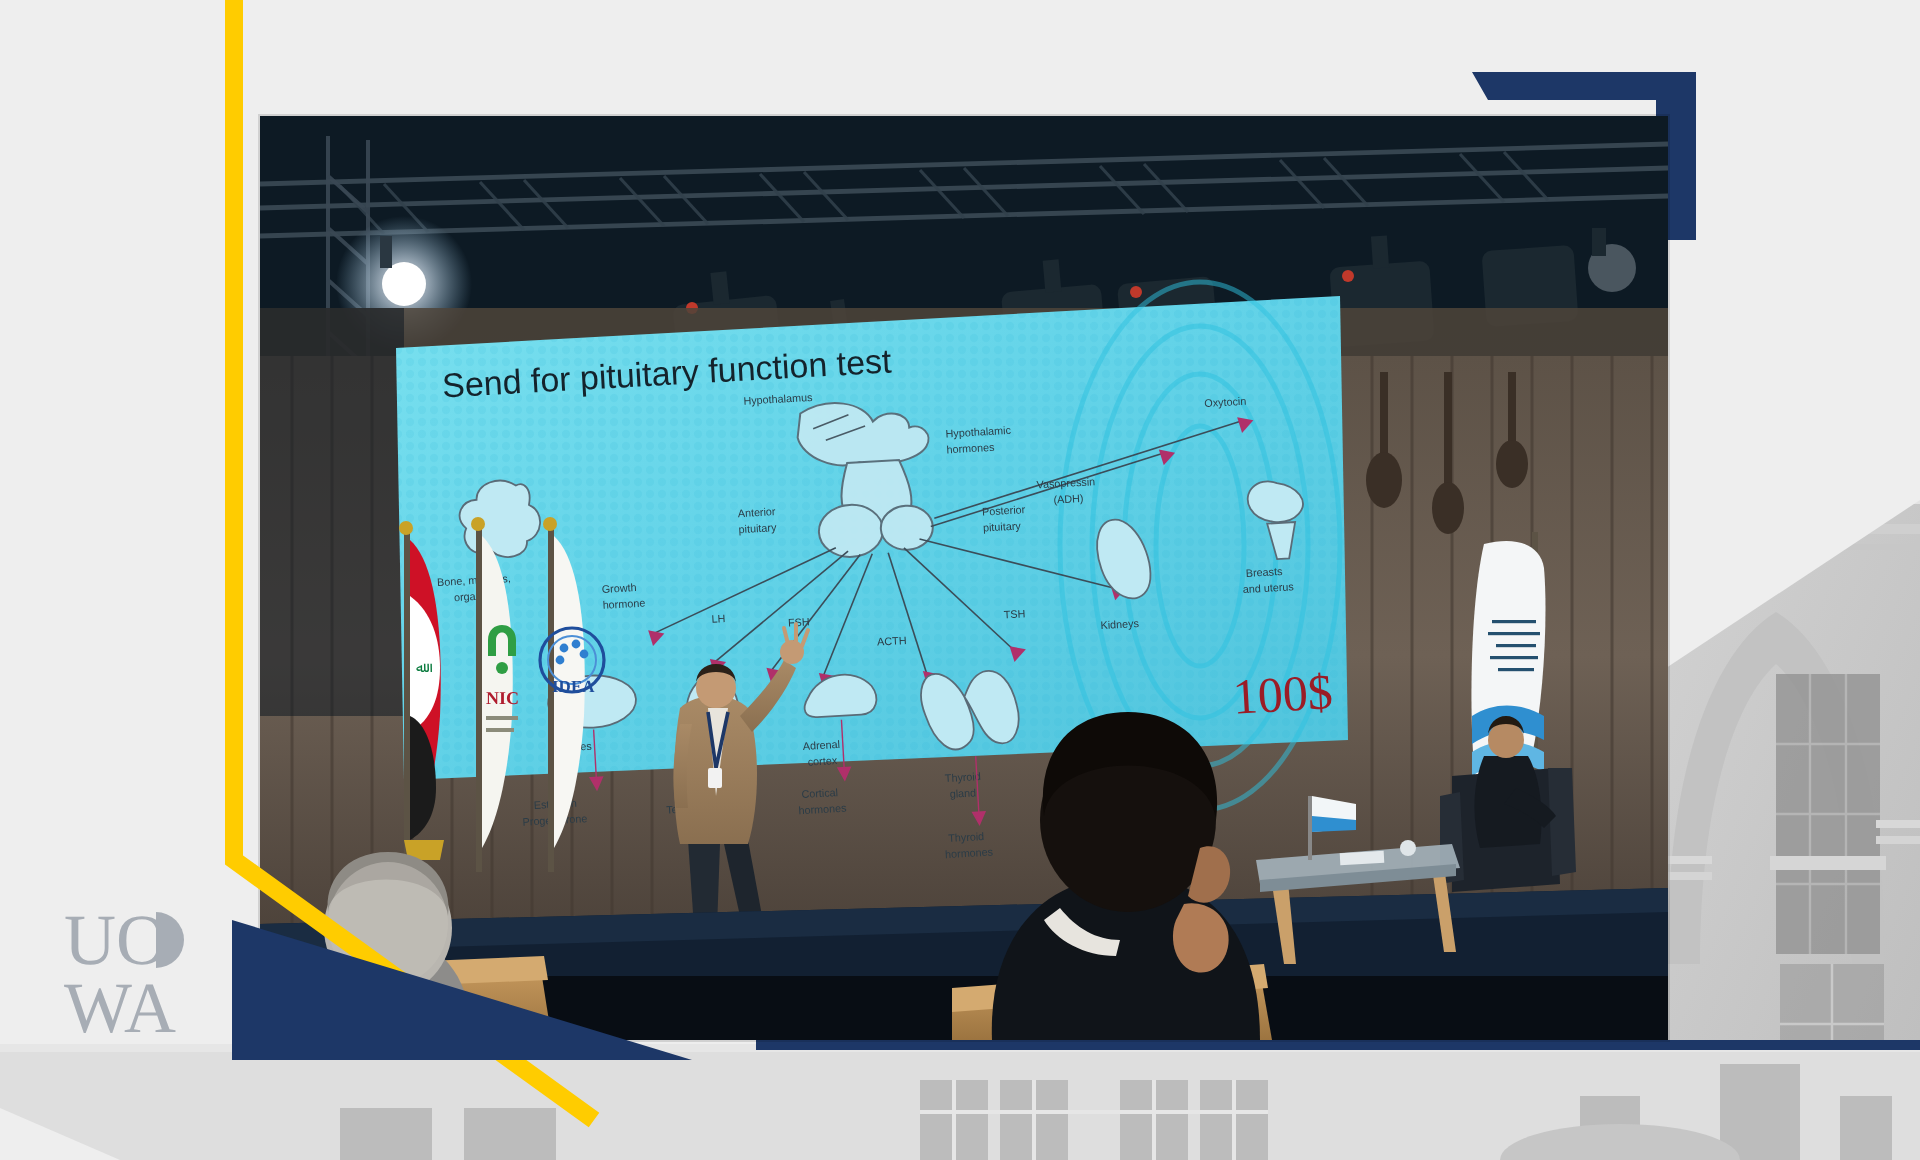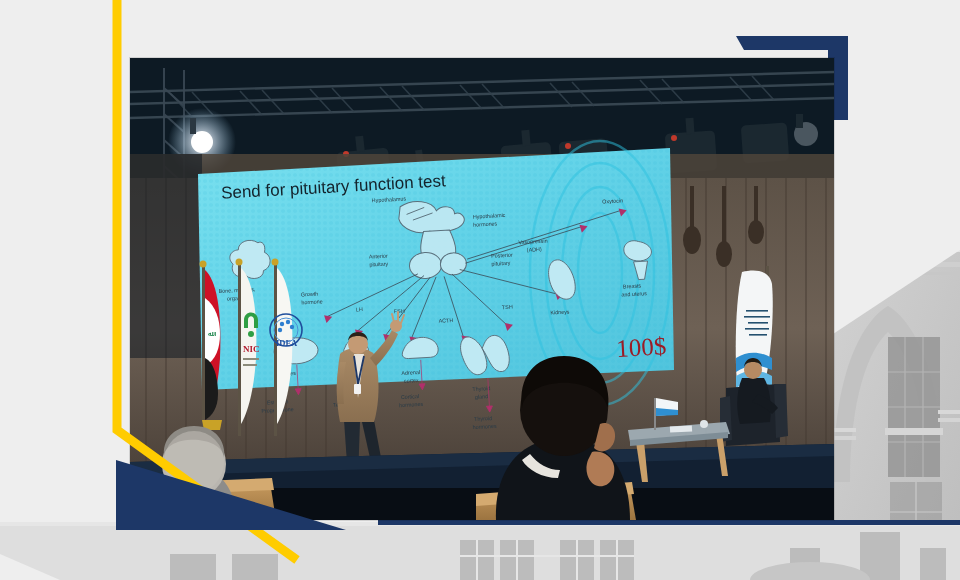--- a/index.html
+++ b/index.html
@@ -552,14 +552,23 @@
   <svg class="gold-line" viewBox="0 0 960 580" xmlns="http://www.w3.org/2000/svg">
     <path d="M117,0 L117,430 L297,560" stroke="#ffcc00" stroke-width="9" fill="none"></path>
   </svg>
 
   <div class="navy-tri">
     <svg width="230" height="70" viewBox="0 0 230 70" xmlns="http://www.w3.org/2000/svg">
       <path d="M0,0 L230,70 L0,70 Z" fill="#1d3767"></path>
     </svg>
   </div>
 
+  <div class="logo">
+    <svg width="86" height="72" viewBox="0 0 86 72" xmlns="http://www.w3.org/2000/svg">
+      <g fill="#a7adb5" font-family="Liberation Serif, serif" font-weight="normal">
+        <text x="0" y="30" font-size="36" letter-spacing="0">UO</text>
+        <text x="0" y="64" font-size="36" letter-spacing="0">WA</text>
+      </g>
+      <path d="M46,4 A14,14 0 0,1 46,32 Z" fill="#a7adb5"></path>
+    </svg>
+  </div>
 
 </div>
 
 </body></html>

